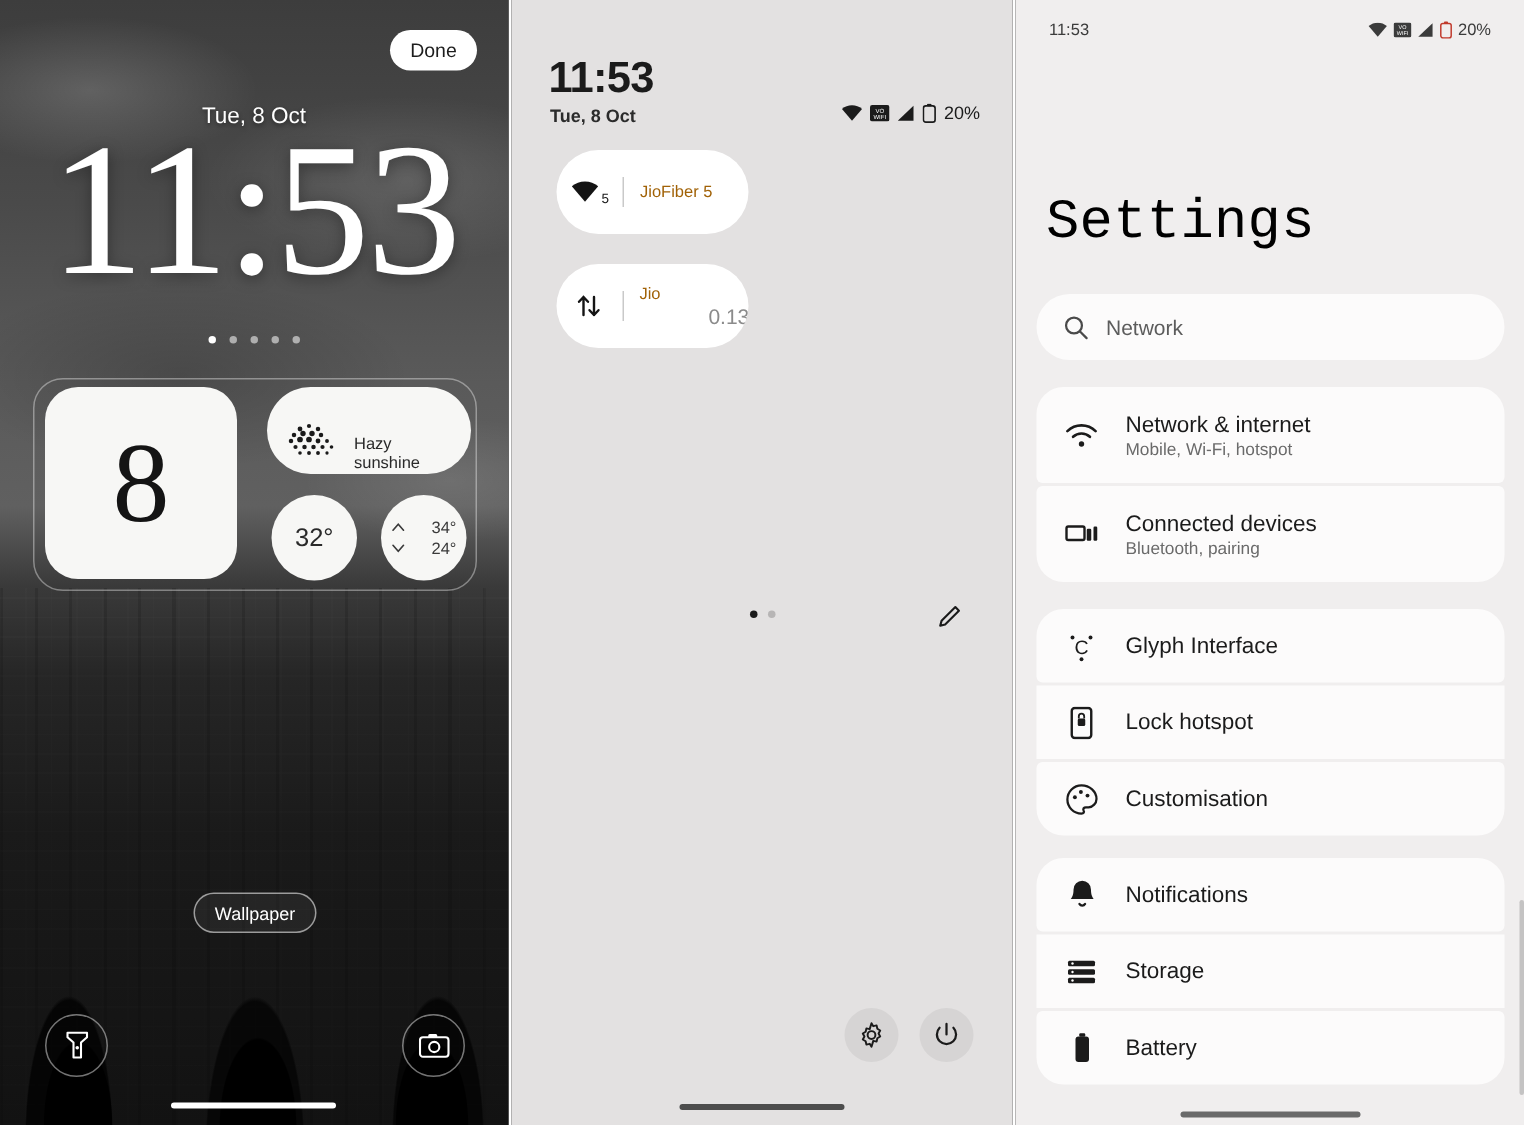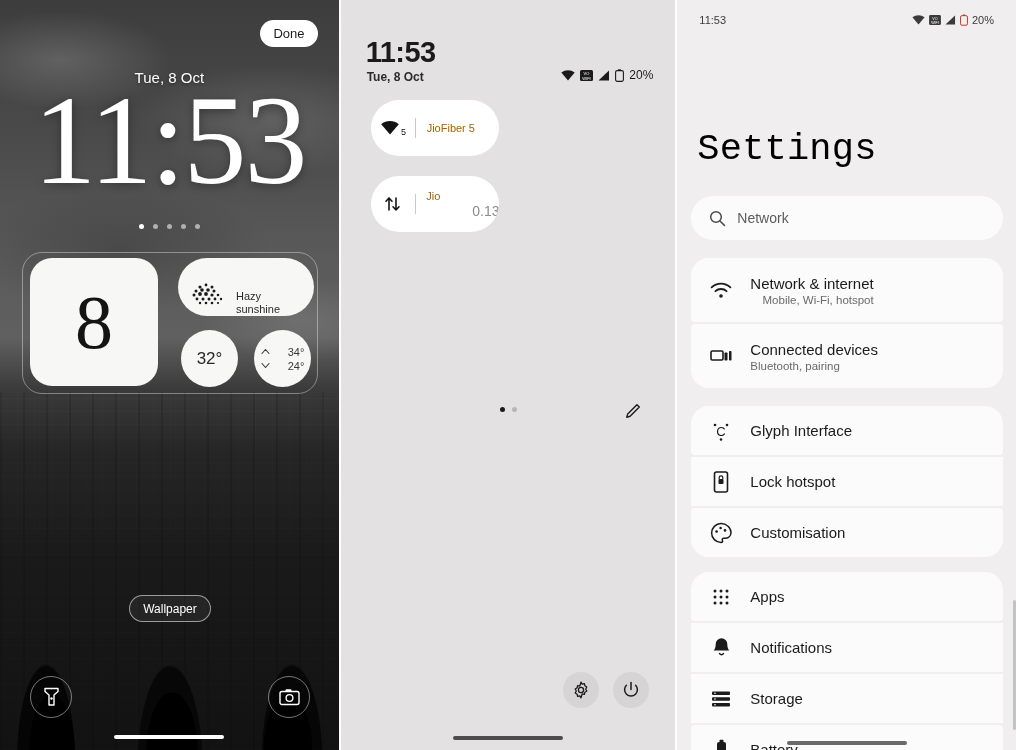--- a/index.html
+++ b/index.html
@@ -167,21 +167,21 @@
     position: absolute; left: 14px; top: 196px; width: 312px; height: 44px;
     border-radius: 22px; background: #fcfbfb;
     display: flex; align-items: center; gap: 11px; padding-left: 18px; cursor: text;
   }
   .set-search span { font-size: 14px; color: #5c5c5c; }
   .set-group { position: absolute; left: 14px; width: 312px; }
   .set-row {
     background: #fcfbfb; display: flex; align-items: center; gap: 18px;
     padding-left: 19px; cursor: pointer; margin-bottom: 2px;
   }
-  .set-row:first-child { border-radius: 18px 18px 4px 4px; text-align: right; }
+  .set-row:first-child { border-radius: 18px 18px 4px 4px; }
   .set-row:last-child { border-radius: 4px 4px 18px 18px; margin-bottom: 0; }
   .row-sub { height: 64px; }
   .row-plain { height: 49px; }
   .row-text .rt1 { font-size: 15px; color: #1b1b1b; }
   .row-text .rt2 { font-size: 11.5px; color: #6a6a6a; margin-top: 2px; }
   .set-ico { width: 22px; min-width: 22px; display: flex; align-items: center; justify-content: center; }
   .set-scroll { position: absolute; right: 0; top: 600px; width: 3px; height: 130px; border-radius: 2px; background: rgba(0,0,0,.18); }
   .set-home-bar { position: absolute; left: 50%; transform: translateX(-50%); bottom: 5px; width: 120px; height: 4px; border-radius: 2px; background: #6a6a6a; }
 
   .divider-v { width: 2px; background: #ffffff; height: 750px; }
@@ -462,40 +462,20 @@
         </span>
         <span class="row-text">
           <span class="rt1">Customisation</span>
         </span>
       </div>
     </div>
 
     <div class="set-group" style="top:572px;">
       <div class="set-row row-plain">
         <span class="set-ico">
-          <svg width="18" height="18" viewBox="0 0 18 18">
-              <g fill="#1b1b1b">
-                <circle cx="3" cy="3" r="1.5"></circle>
-                <circle cx="9" cy="3" r="1.5"></circle>
-                <circle cx="15" cy="3" r="1.5"></circle>
-                <circle cx="3" cy="9" r="1.5"></circle>
-                <circle cx="9" cy="9" r="1.5"></circle>
-                <circle cx="15" cy="9" r="1.5"></circle>
-                <circle cx="3" cy="15" r="1.5"></circle>
-                <circle cx="9" cy="15" r="1.5"></circle>
-                <circle cx="15" cy="15" r="1.5"></circle>
-              </g>
-            </svg>
-        </span>
-        <span class="row-text">
-          <span class="rt1">Apps</span>
-        </span>
-      </div>
-      <div class="set-row row-plain">
-        <span class="set-ico">
           <svg width="19" height="21" viewBox="0 0 19 21">
               <path d="M9.5 1.2a5.8 5.8 0 0 0-5.8 5.8c0 5-2 6.4-2 6.4h15.6s-2-1.4-2-6.4A5.8 5.8 0 0 0 9.5 1.2z" fill="#1b1b1b"></path>
               <path d="M7.6 16.6a2.2 2.2 0 0 0 3.8 0" stroke="#1b1b1b" stroke-width="1.5" fill="none" stroke-linecap="round"></path>
             </svg>
         </span>
         <span class="row-text">
           <span class="rt1">Notifications</span>
         </span>
       </div>
       <div class="set-row row-plain">

